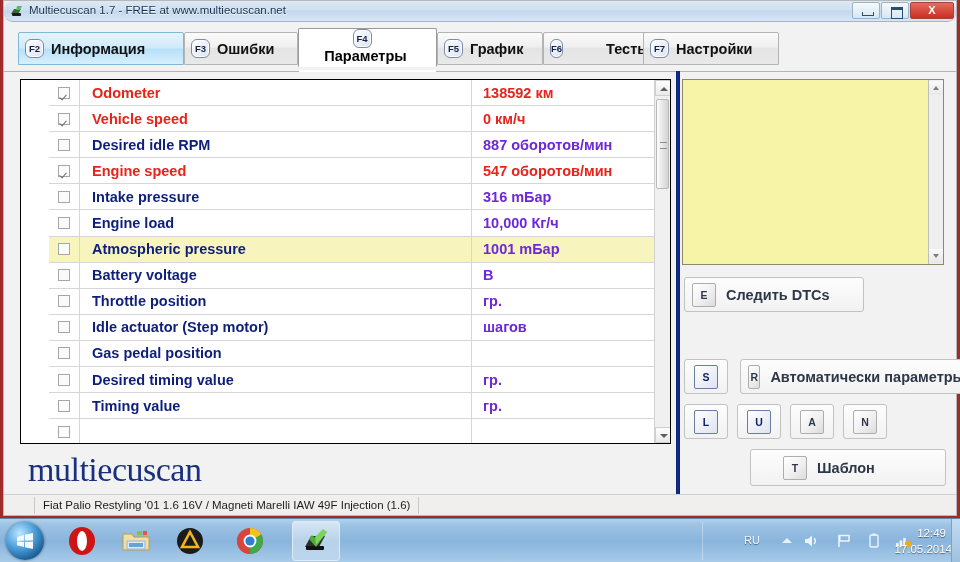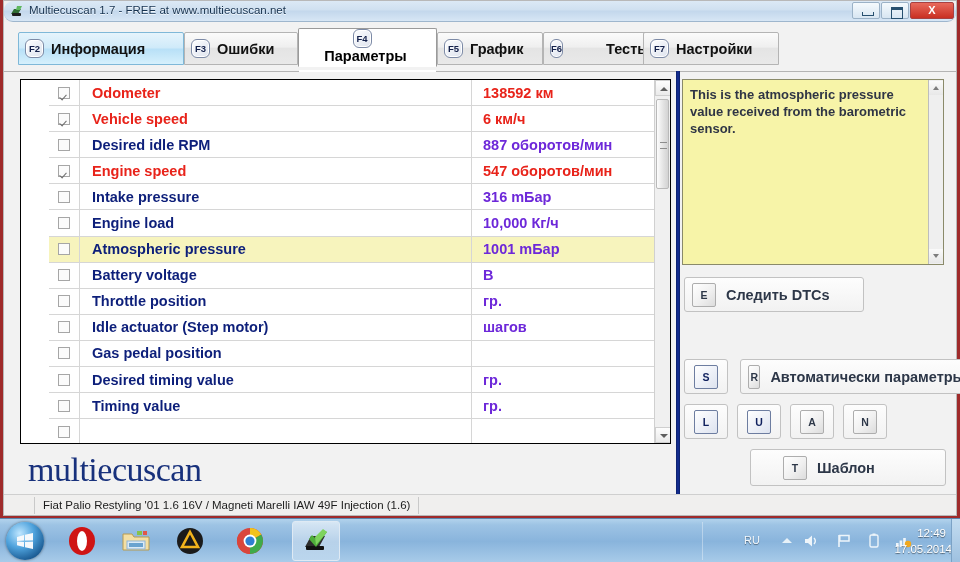--- a/index.html
+++ b/index.html
@@ -341,21 +341,21 @@
               <span class="cbox on"></span>
             </div>
             <div class="name-cell">Odometer</div>
             <div class="val-cell">138592 км</div>
           </div>
           <div class="row red">
             <div class="cb-cell">
               <span class="cbox on"></span>
             </div>
             <div class="name-cell">Vehicle speed</div>
-            <div class="val-cell">6 км/ч</div>
+            <div class="val-cell">0 км/ч</div>
           </div>
           <div class="row">
             <div class="cb-cell">
               <span class="cbox"></span>
             </div>
             <div class="name-cell">Desired idle RPM</div>
             <div class="val-cell">887 оборотов/мин</div>
           </div>
           <div class="row red">
             <div class="cb-cell">
@@ -447,21 +447,20 @@
             <span class="ar"></span>
           </div>
       </div>
     </div>
 
     <div id="divider"></div>
 
     <div id="rightpane">
 
       <div id="helpbox">
-        <div id="helptext">This is the atmospheric pressure value received from the barometric sensor.</div>
         <div id="helpscroll">
           <div class="hs-arrow up">
               <span class="ar"></span>
             </div>
           <div class="hs-arrow down">
               <span class="ar"></span>
             </div>
         </div>
       </div>
 

